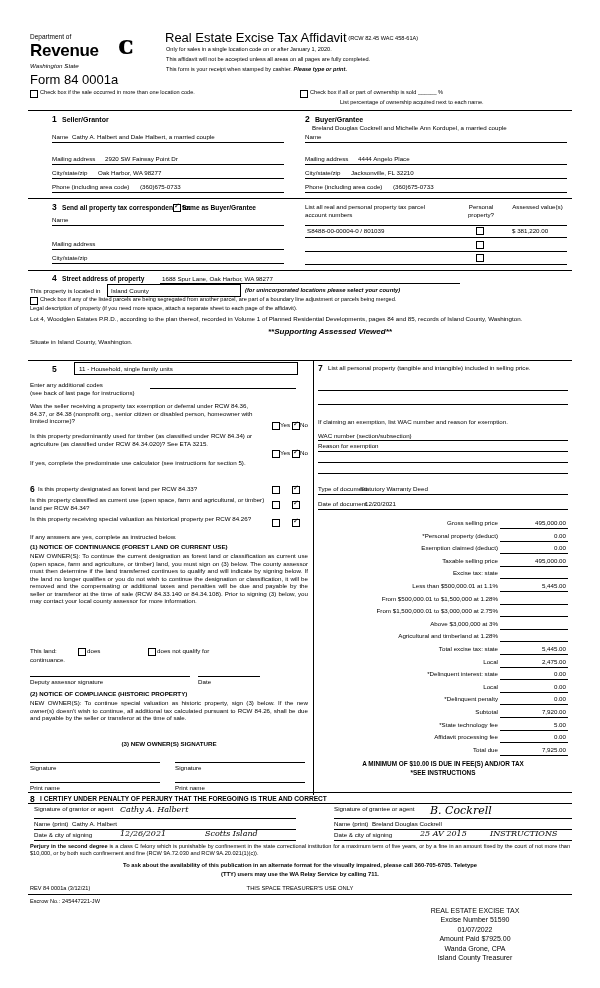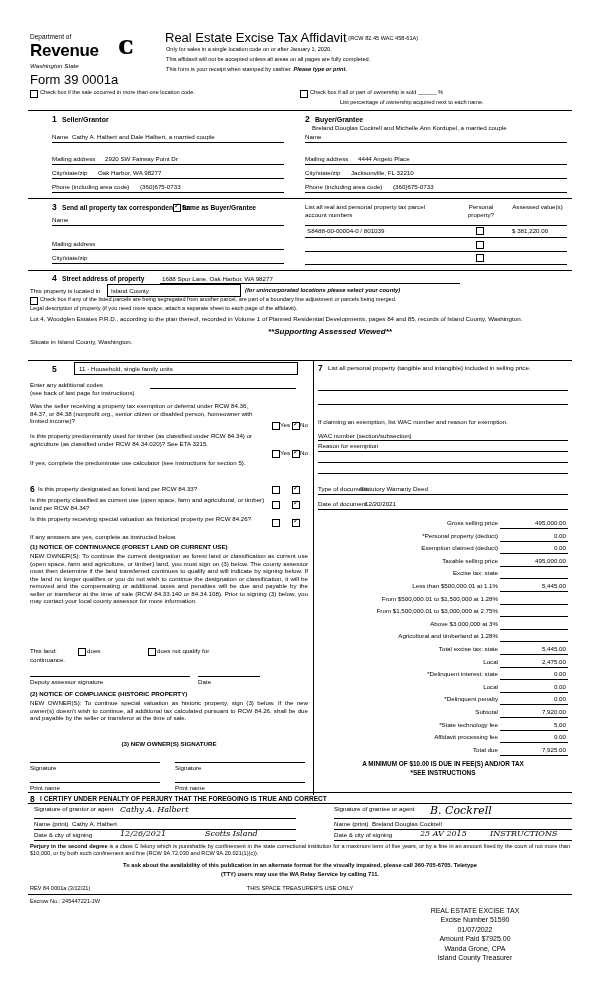--- a/index.html
+++ b/index.html
@@ -39,21 +39,21 @@
 
 <div id="page">
 
   <div class="abs" style="left:30px;top:33px;">
     <div class="logo-dep">Department of</div>
     <div class="logo-rev">Revenue</div>
     <div class="logo-wa">Washington State</div>
   </div>
   <div class="swoosh abs" style="left:118px;top:30px;">ᴄ</div>
 
-  <div class="abs big" style="left:30px;top:72px;">Form 39 0001a</div>
+  <div class="abs big" style="left:30px;top:72px;">Form 84 0001a</div>
 
   <div class="abs" style="left:165px;top:30px;width:410px;">
     <span class="big">Real Estate Excise Tax Affidavit</span>
     <span class="sm" style="position:relative;top:-2px;">(RCW 82.45 WAC 458-61A)</span>
   </div>
   <div class="abs sm" style="left:166px;top:46px;">Only for sales in a single location code on or after January 1, 2020.</div>
   <div class="abs sm" style="left:166px;top:56px;">This affidavit will not be accepted unless all areas on all pages are fully completed.</div>
   <div class="abs sm" style="left:166px;top:66px;">
     <span>This form is your receipt when stamped by cashier.</span>
     <span class="i b">Please type or print.</span>

